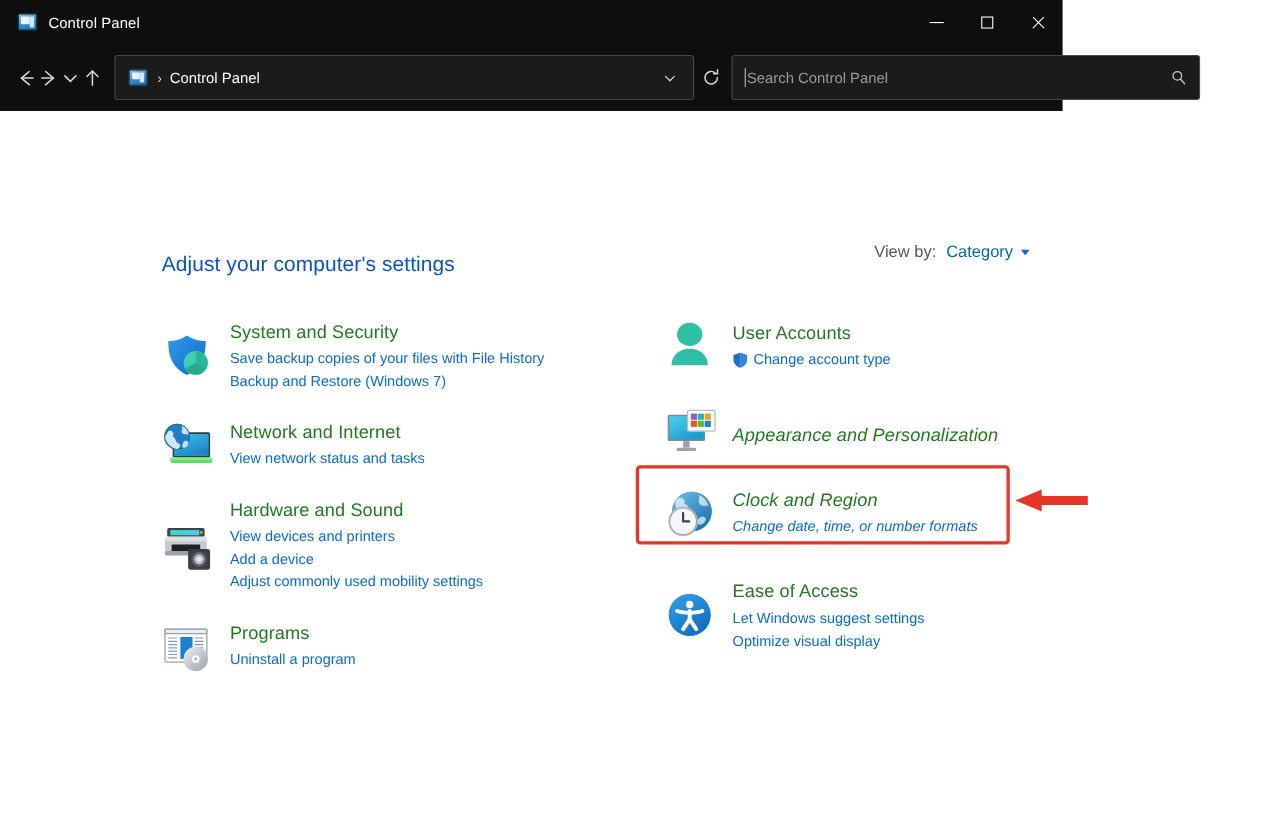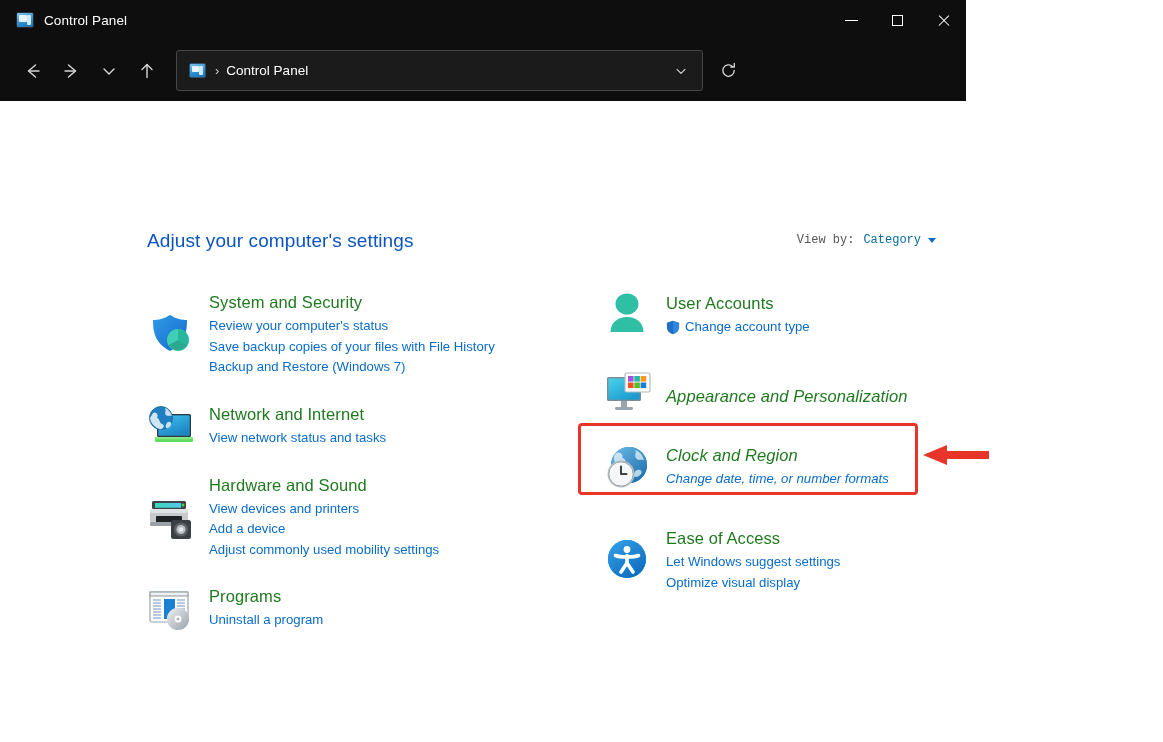--- a/index.html
+++ b/index.html
@@ -79,21 +79,21 @@
   .search-ph { color:#9b9b9b; font-size:13.5px; flex:1; }
   .search-ico { color:#c9c9c9; display:flex; align-items:center; }
 
   
   .content { flex:1; background:#ffffff; position:relative; }
   .page-title {
     position:absolute; left:147px; top:129px;
     color:#0a54c2; font-size:19px; letter-spacing:.1px;
   }
   .viewby {
-    position:absolute; right:30px; top:132px; display:flex; align-items:center; gap:9px; font-size:12px;font-family:Liberation Mono, monospace;
+    position:absolute; right:30px; top:120px; display:flex; align-items:center; gap:9px; font-size:15px;
   }
   .viewby-label { color:#555555; }
   .viewby-value { color:#0369a1; }
   .viewby-caret {
     width:0;height:0;border-left:4.5px solid transparent;border-right:4.5px solid transparent;
     border-top:5px solid #0a6cc9; margin-left:-2px;
   }
 
   .col { position:absolute; }
   .col-left { left: 147px; top: 190px; width: 420px; }
@@ -180,20 +180,30 @@
       </div>
     </div>
 
     <div class="refresh-btn">
       <svg width="19" height="19" viewBox="0 0 20 20">
         <path d="M16 10 A6 6 0 1 1 14.2 5.8" fill="none" stroke="currentColor" stroke-width="1.4" stroke-linecap="round"></path>
         <path d="M16.1 2.6 V6.3 H12.4" fill="none" stroke="currentColor" stroke-width="1.4" stroke-linecap="round" stroke-linejoin="round"></path>
       </svg>
     </div>
 
+    <div class="searchbox">
+      <span class="caret"></span>
+      <span class="search-ph">Search Control Panel</span>
+      <span class="search-ico">
+        <svg width="17" height="17" viewBox="0 0 20 20">
+          <circle cx="8.6" cy="8.2" r="4.6" fill="none" stroke="currentColor" stroke-width="1.4"></circle>
+          <path d="M12.1 11.8 L16.4 16.6" fill="none" stroke="currentColor" stroke-width="1.4" stroke-linecap="round"></path>
+        </svg>
+      </span>
+    </div>
   </div>
 
   <div class="content">
 
     <div class="page-title">Adjust your computer's settings</div>
 
     <div class="viewby">
       <span class="viewby-label">View by:</span>
       <span class="viewby-value">Category</span>
       <span class="viewby-caret"></span>
@@ -211,21 +221,20 @@
               </linearGradient>
             </defs>
             <path d="M23 5 C17 9 11 10 6 10 C6 22 8 33 23 41 C38 33 40 22 40 10 C35 10 29 9 23 5 Z" fill="url(#gShield)"></path>
             <circle cx="31" cy="30" r="11" fill="#3fcfb4"></circle>
             <path d="M31 30 L31 19 A11 11 0 0 1 40.5 35 Z" fill="#27b89c"></path>
             <path d="M31 30 L40.5 35 A11 11 0 0 1 21.5 35 Z" fill="#2aa98f"></path>
           </svg>
         </div>
         <div class="cat-body">
           <div class="cat-title">System and Security</div>
-          <span class="cat-link">Review your computer's status</span>
           <span class="cat-link">Save backup copies of your files with File History</span>
           <span class="cat-link">Backup and Restore (Windows 7)</span>
         </div>
       </div>
 
       <div class="cat">
         <div class="cat-icon ico-net">
           <svg width="48" height="48" viewBox="0 0 48 48">
             <rect x="10" y="12" width="34" height="23" rx="1.5" fill="#2b3a44"></rect>
             <rect x="11.6" y="13.6" width="30.8" height="19.8" fill="#2fb3e8"></rect>

